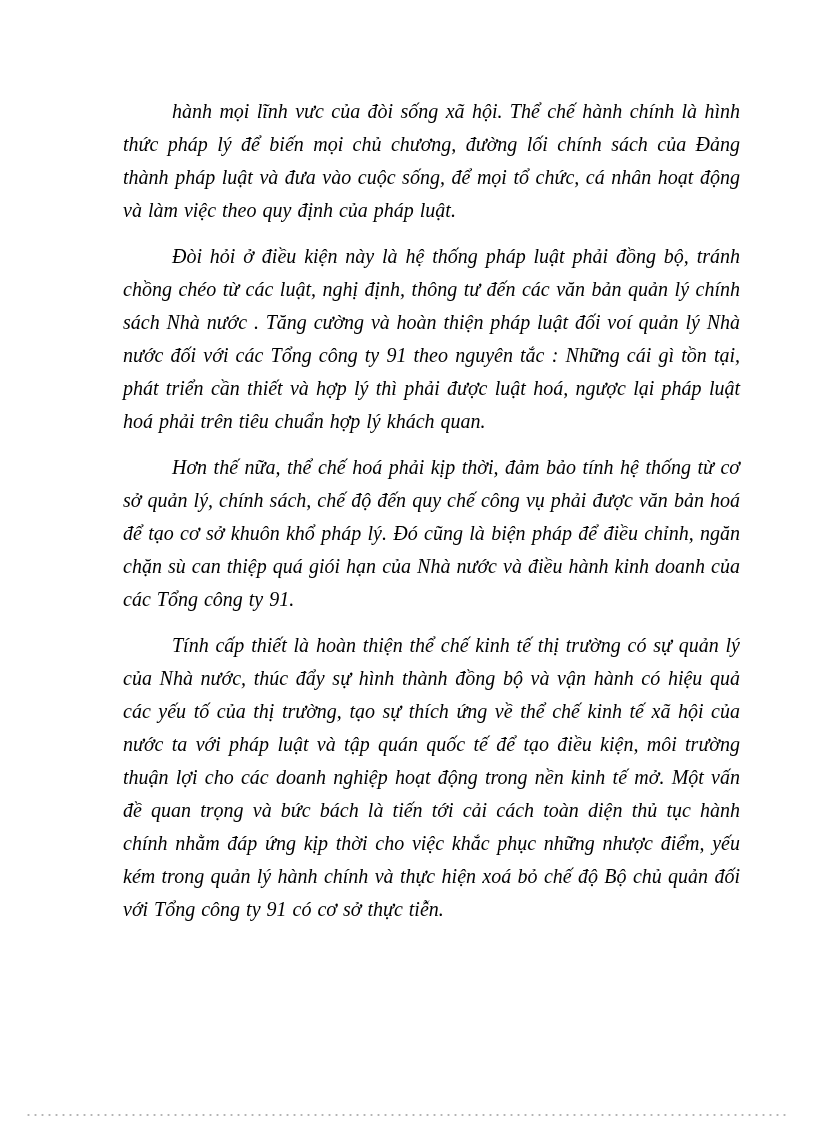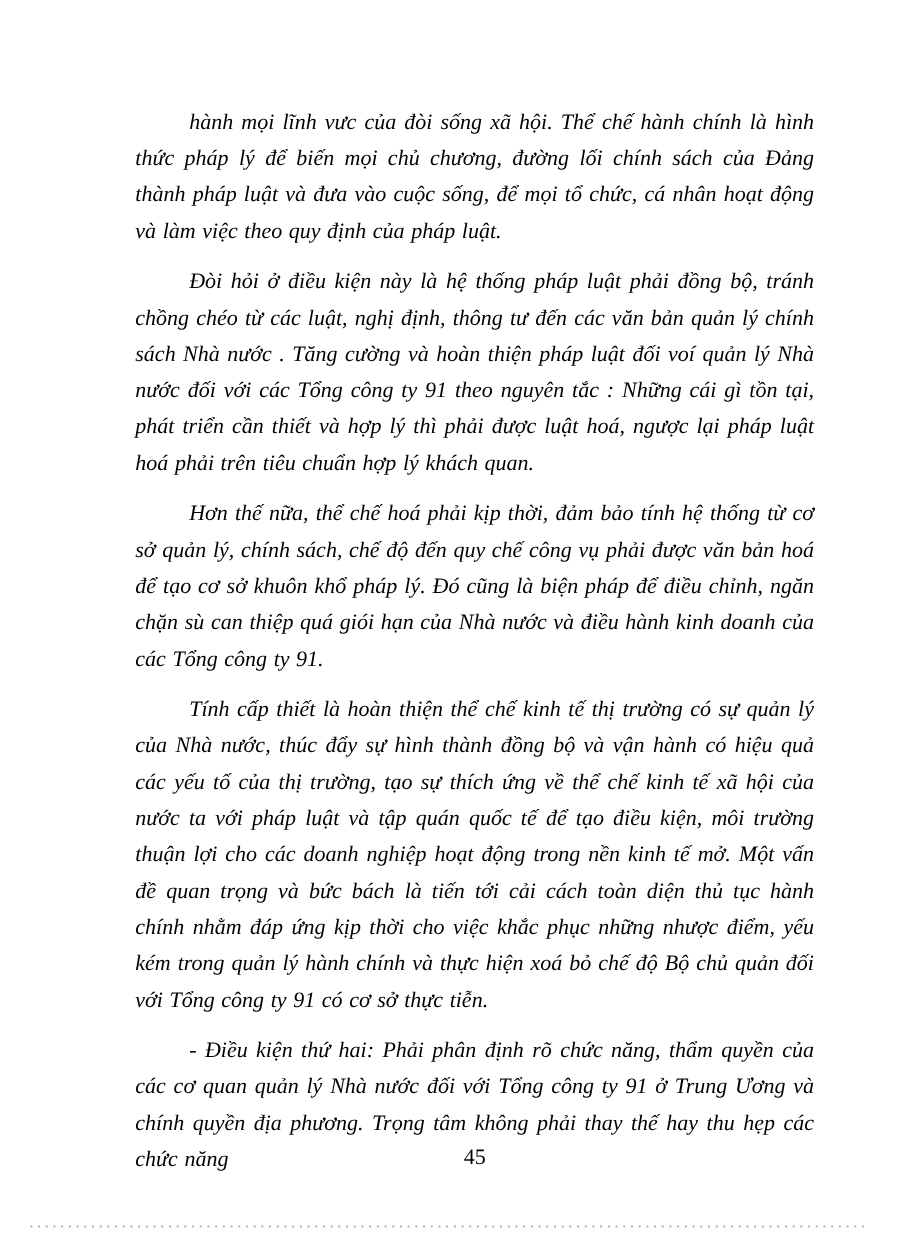--- a/index.html
+++ b/index.html
@@ -54,20 +54,18 @@
 </head>
 <body>
 
 <div class="page">
 
   <div class="text-block">
     <p>hành mọi lĩnh vưc của đòi sống xã hội. Thể chế hành chính là hình thức pháp lý để biến mọi chủ chương, đường lối chính sách của Đảng thành pháp luật và đưa vào cuộc sống, để mọi tổ chức, cá nhân hoạt động và làm việc theo quy định của pháp luật.</p>
     <p>Đòi hỏi ở điều kiện này là hệ thống pháp luật phải đồng bộ, tránh chồng chéo từ các luật, nghị định, thông tư đến các văn bản quản lý chính sách Nhà nước . Tăng cường và hoàn thiện pháp luật đối voí quản lý Nhà nước đối với các Tổng công ty 91 theo nguyên tắc : Những cái gì tồn tại, phát triển cần thiết và hợp lý thì phải được luật hoá, ngược lại pháp luật hoá phải trên tiêu chuẩn hợp lý khách quan.</p>
     <p>Hơn thế nữa, thể chế hoá phải kịp thời, đảm bảo tính hệ thống từ cơ sở quản lý, chính sách, chế độ đến quy chế công vụ phải được văn bản hoá để tạo cơ sở khuôn khổ pháp lý. Đó cũng là biện pháp để điều chỉnh, ngăn chặn sù can thiệp quá giói hạn của Nhà nước và điều hành kinh doanh của các Tổng công ty 91.</p>
     <p>Tính cấp thiết là hoàn thiện thể chế kinh tế thị trường có sự quản lý của Nhà nước, thúc đẩy sự hình thành đồng bộ và vận hành có hiệu quả các yếu tố của thị trường, tạo sự thích ứng về thể chế kinh tế xã hội của nước ta với pháp luật và tập quán quốc tế để tạo điều kiện, môi trường thuận lợi cho các doanh nghiệp hoạt động trong nền kinh tế mở. Một vấn đề quan trọng và bức bách là tiến tới cải cách toàn diện thủ tục hành chính nhằm đáp ứng kịp thời cho việc khắc phục những nhược điểm, yếu kém trong quản lý hành chính và thực hiện xoá bỏ chế độ Bộ chủ quản đối với Tổng công ty 91 có cơ sở thực tiễn.</p>
-    <p>- Điều kiện thứ hai: Phải phân định rõ chức năng, thẩm quyền của các cơ quan quản lý Nhà nước đối với Tổng công ty 91 ở Trung Ương và chính quyền địa phương. Trọng tâm không phải thay thế hay thu hẹp các chức năng</p>
   </div>
 
-  <div class="page-number">45</div>
 
   <div class="page-break-line"></div>
 
 </div>
 
 </body></html>

